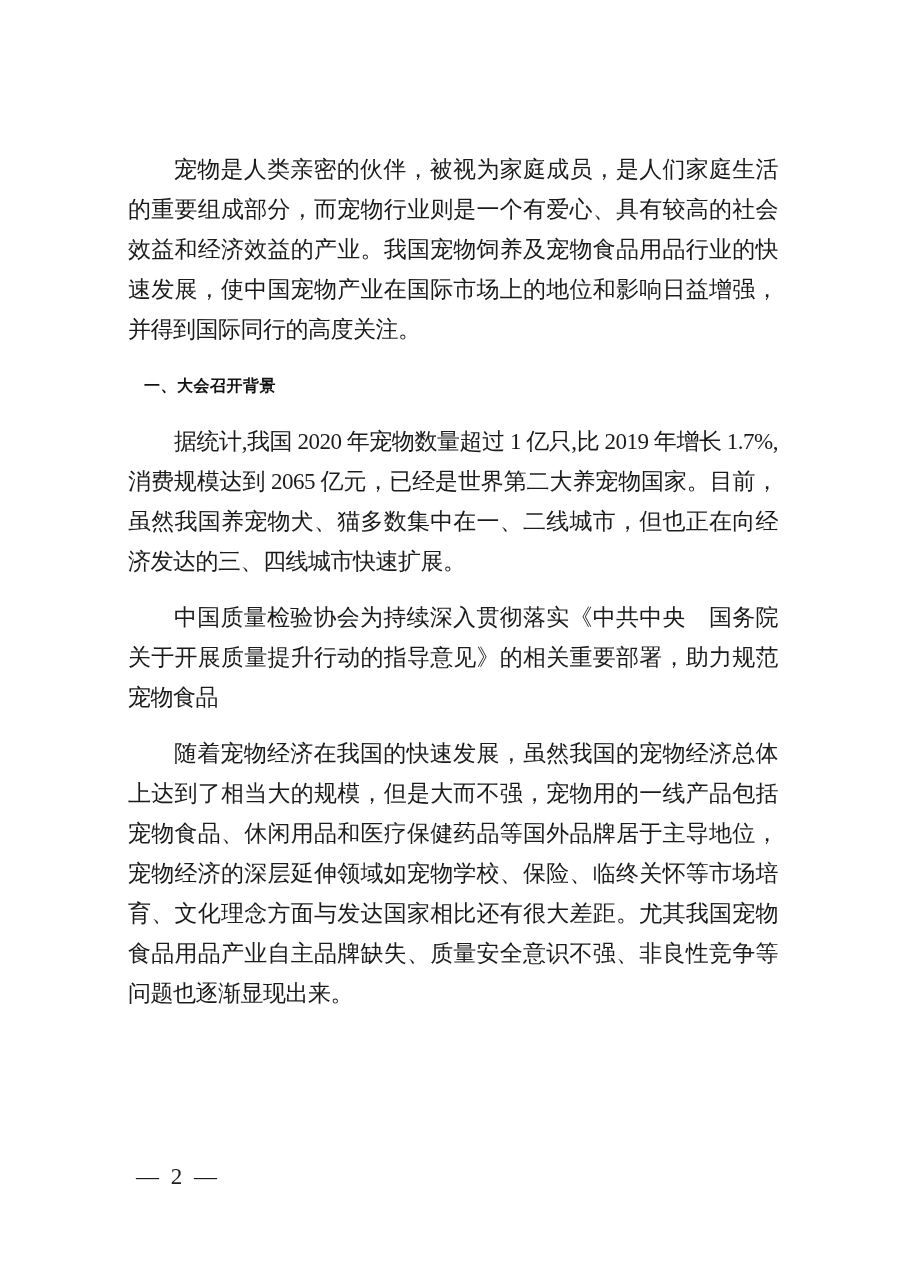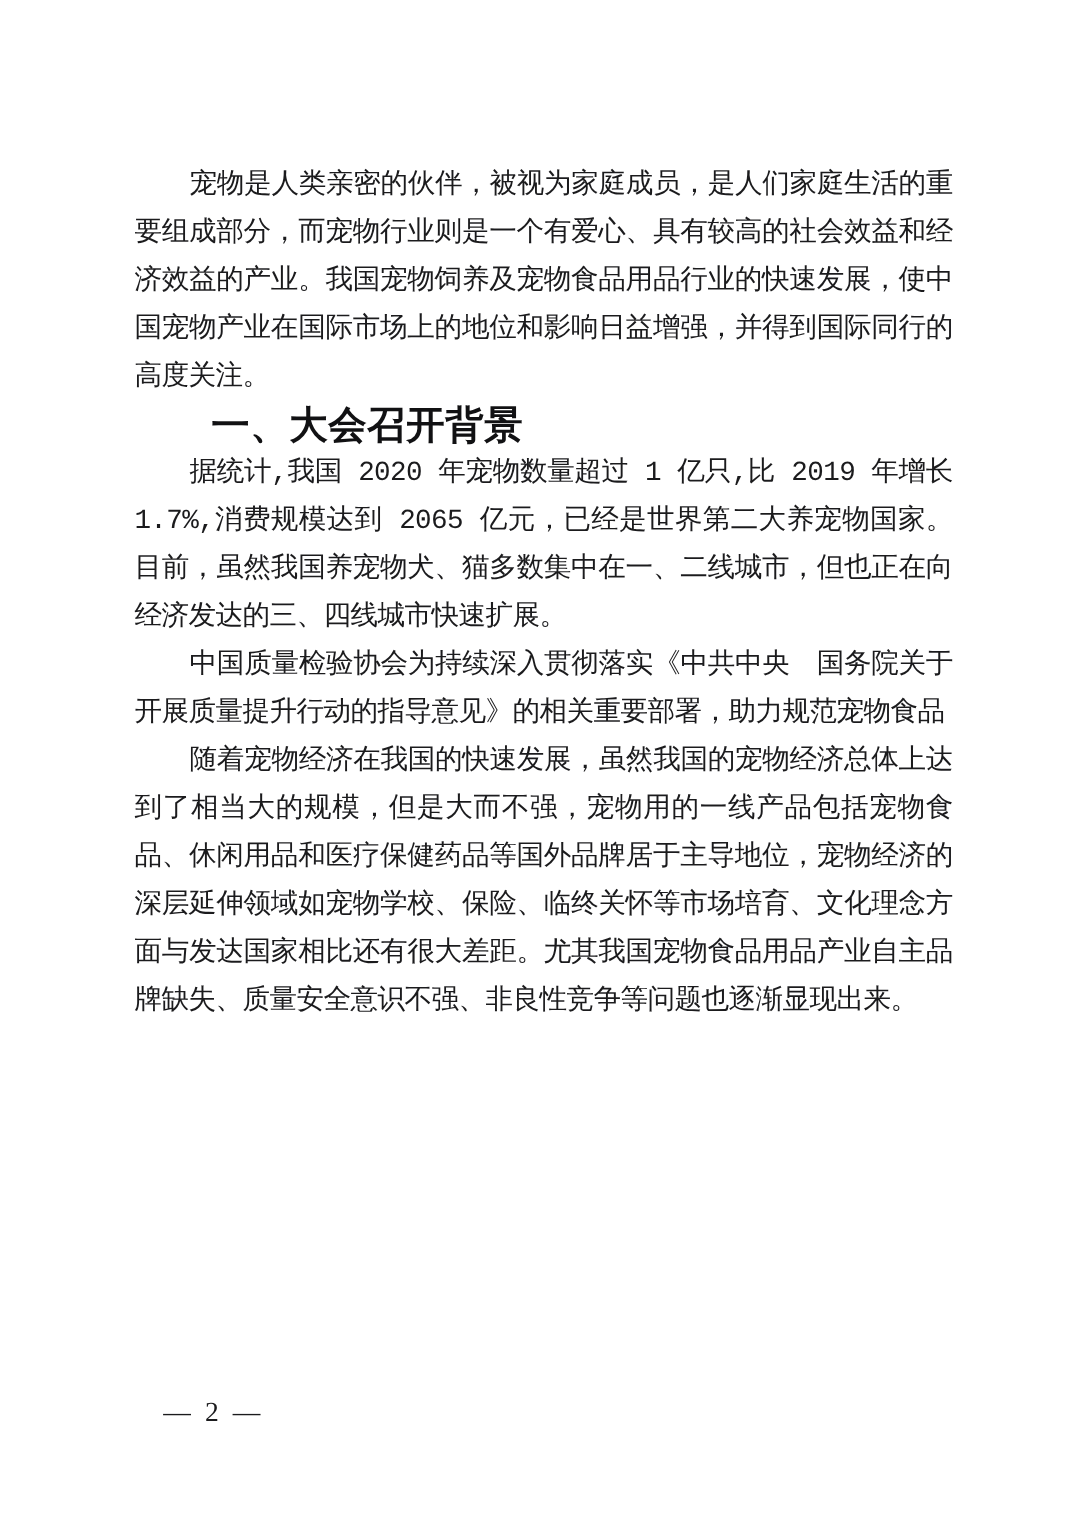--- a/index.html
+++ b/index.html
@@ -15,36 +15,36 @@
     color: #1b1b1d;
     overflow: hidden;
   }
   .content {
     position: absolute;
     left: 112px;
     top: 134px;
     width: 682px;
   }
   .para {
-    margin: 0;
-    font-family: Liberation Mono, monospace;
+    margin: 16px;
+    font-family: Liberation Serif, serif;
     font-size: 23px;
     line-height: 40px;
     letter-spacing: -0.5px;
     color: #1b1b1d;
     text-align: justify;
     text-align-last: left;
     text-indent: 2em;
     text-justify: inter-character;
   }
   .heading {
     margin: 0;
     font-family: "Liberation Sans", "DejaVu Sans", sans-serif;
     font-weight: 700;
-    font-size: 32px;
+    font-size: 16px;
     line-height: 40px;
     letter-spacing: 0.5px;
     color: #111113;
     text-indent: 2em;
   }
   .footer {
     position: absolute;
     left: 136px;
     top: 1164px;
     font-family: "Liberation Serif", "DejaVu Serif", serif;

